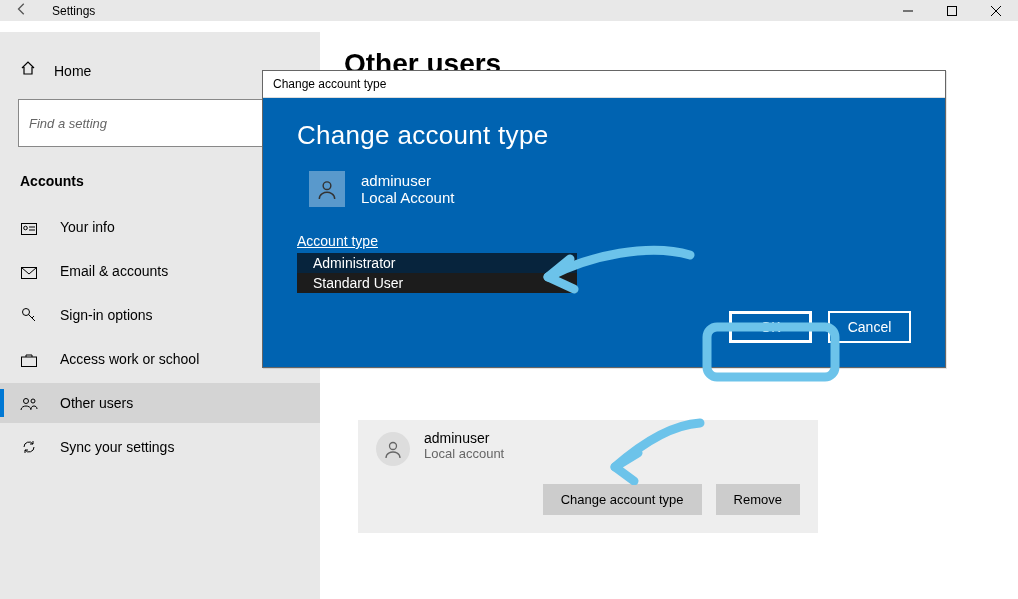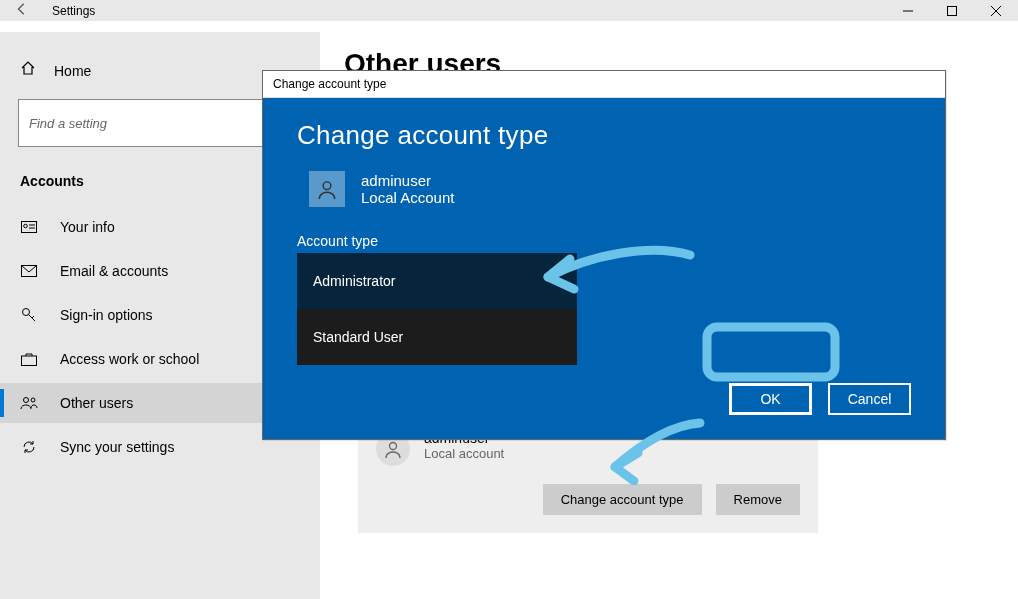--- a/index.html
+++ b/index.html
@@ -16,21 +16,21 @@
   
   .sidebar { position: absolute; top: 32px; left: 0; width: 320px; bottom: 0; background: #e8e8e8; padding-top: 20px; }
   .sidebar .home { display: flex; align-items: flex-end; gap: 18px; padding: 8px 20px; font-size: 14px; margin-bottom: 12px; }
   .sidebar .search { margin: 0 18px 26px 18px; }
   .sidebar .search input { width: 100%; height: 48px; border: 1px solid #888; background: #fff; padding: 1px 10px; font-size: 13px; font-style: italic; color: #666; }
   .sidebar .search input::placeholder { font-style: italic; color: #666; }
 
   .sidebar .section-label { font-weight: 600; font-size: 14px; padding: 0 20px; margin-bottom: 18px; }
 
   .navlist { display: flex; flex-direction: column; gap: 4px; }
-  .navitem { display: flex; align-items: center; gap: 22px; padding: 12px 20px; font-size: 14px; position: relative; }
+  .navitem { display: flex; align-items: flex-end; gap: 22px; padding: 12px 20px; font-size: 14px; position: relative; }
   .navitem.active { background: #d4d4d4; }
   .navitem.active::before { content: ""; position: absolute; left: 0; top: 6px; bottom: 6px; width: 4px; background: #0078d4; }
   .navitem .icn { width: 18px; display: flex; justify-content: center; color: #000; }
 
   
   .main { position: absolute; top: 32px; left: 320px; right: 0; bottom: 0; background: #fff; padding: 16px 24px; }
   .main h1 { font-weight: 600; font-size: 28px; margin-bottom: 20px; }
 
   .user-card { background: #eee; padding: 10px 18px 18px 18px; margin-left: 14px; width: 460px; margin-bottom: 18px; }
   .user-card .row1 { display: flex; gap: 14px; align-items: flex-start; }
@@ -45,23 +45,23 @@
   .user-plain .uname { font-size: 14px; }
   .user-plain .utype { font-size: 13px; color: #666; }
 
   
   .dialog { position: absolute; top: 70px; left: 262px; width: 684px; background: #fff; border: 1px solid #666; box-shadow: 1px 1px 0 rgba(0,0,0,.1); z-index: 50; }
   .dialog .dlg-title { font-size: 12px; padding: 6px 10px; border-bottom: 1px solid #ddd; }
   .dialog .dlg-body { background: #0063b1; color: #fff; padding: 22px 34px 24px 34px; }
   .dialog .dlg-body h2 { font-weight: 400; font-size: 26px; margin-bottom: 20px; letter-spacing: .3px; }
   .dialog .account { display: flex; gap: 16px; align-items: center; margin-bottom: 26px; margin-left: 12px; }
   .dialog .account .av { width: 36px; height: 36px; background: rgba(255,255,255,.35); display: flex; align-items: center; justify-content: center; }
-  .dialog .acct-label { font-size: 14px; margin-bottom: 4px; }
+  .dialog .acct-label { font-size: 14px; margin-bottom: 4px; text-decoration: underline; }
   .dialog .dropdown { width: 280px; }
-  .dialog .dropdown .opt { background: #1c1c1c; color: #fff; padding: 20px 16px; font-size: 14px; }
+  .dialog .dropdown .opt { background: #1c1c1c; color: #fff; padding: 2px 16px; font-size: 14px; }
   .dialog .dropdown .opt.selected { background: #07243d; }
 
   .dialog .dlg-btns { display: flex; justify-content: flex-end; gap: 16px; margin-top: 18px; }
   .dialog .dlg-btn { width: 83px; height: 32px; border: 2px solid #fff; background: transparent; color: #fff; font-size: 14px; }
   .dialog .dlg-btn.primary { border-width: 3px; }
 
   
   .annot { position: absolute; z-index: 60; pointer-events: none; }
 </style>
 </head>

